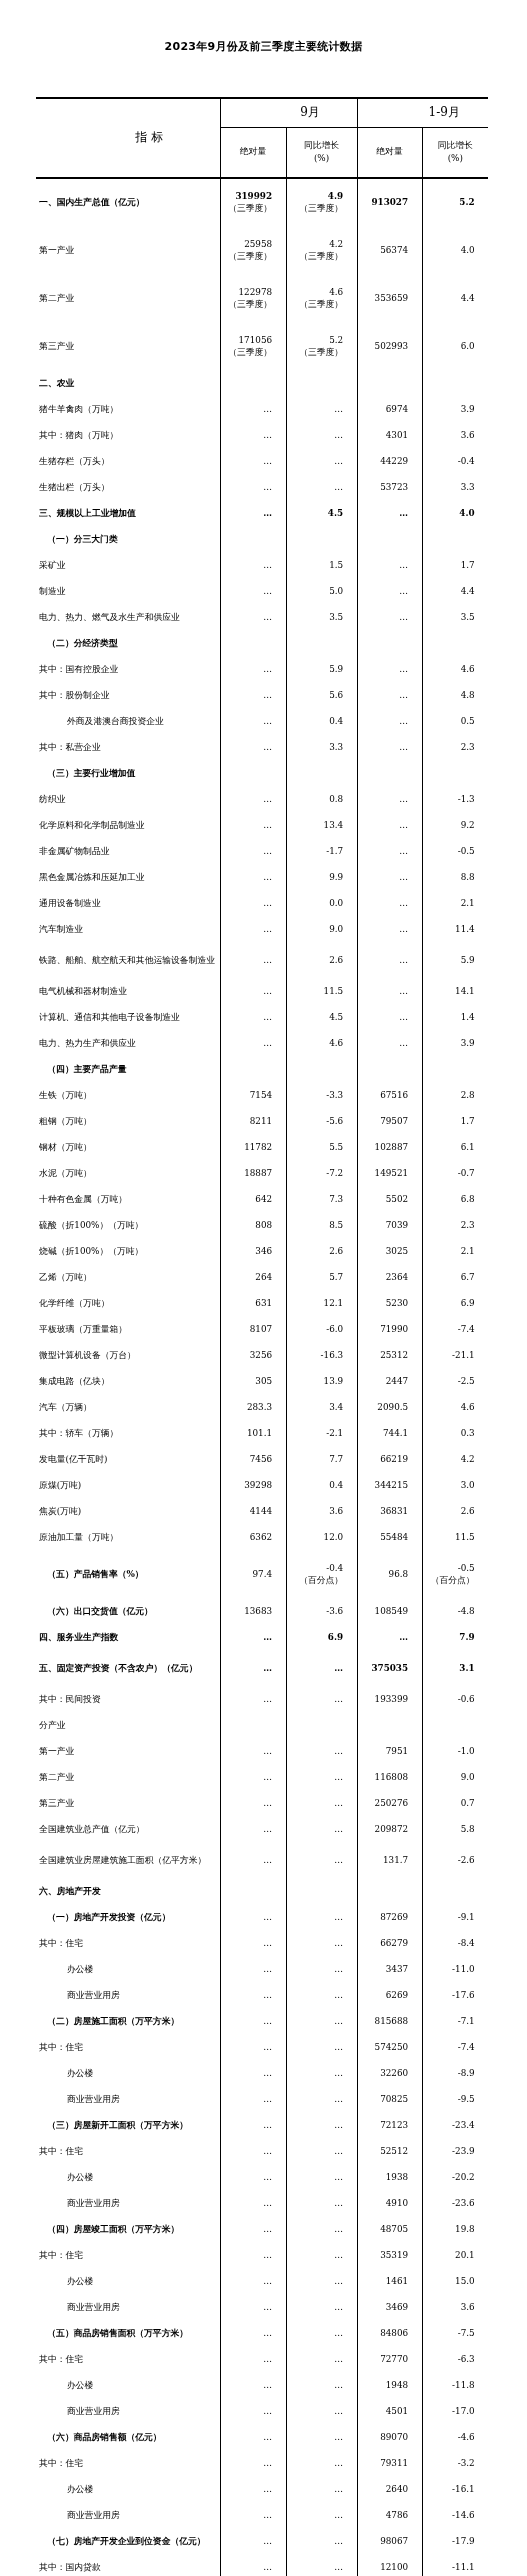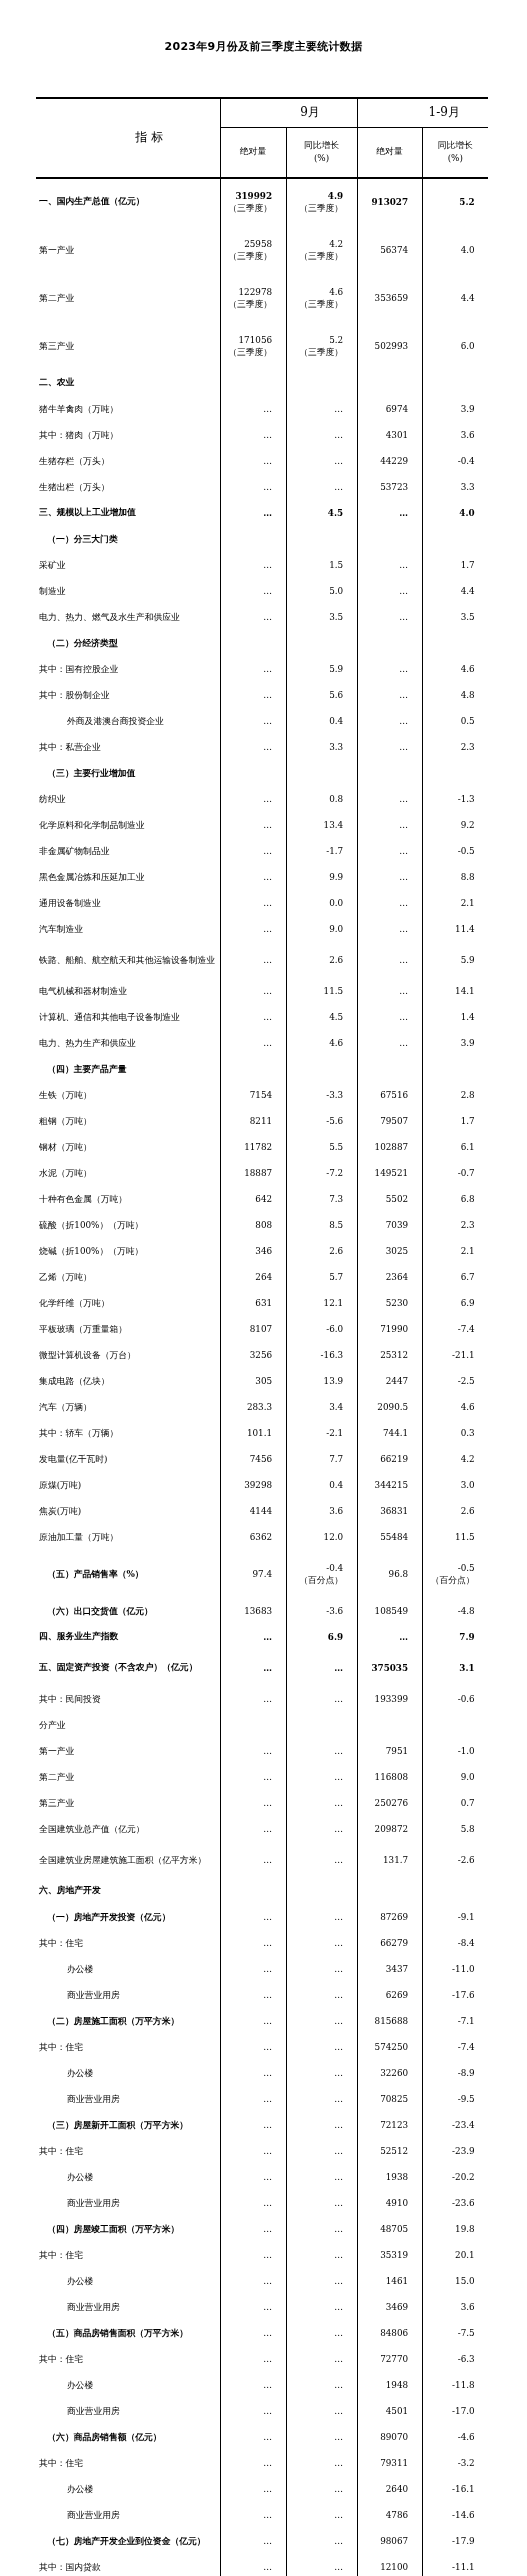--- a/index.html
+++ b/index.html
@@ -17,21 +17,21 @@
   th.name-head { border-bottom:2.1px solid #000; }
   th.grp { border-bottom:1px solid #000; border-left:1px solid #000; }
   th.sub { border-left:1px solid #000; }
   td { padding:0 3.1px; vertical-align:middle; }
   td.name { text-align:left; padding-left:3.1px; line-height:14.4px; }
   td.num { text-align:right; font-family:"Liberation Sans","DejaVu Sans",sans-serif; padding-right:13.4px; border-left:1px solid #000; line-height:11.3px; }
   tr.r td { height:26px; }
   tr.tall td { height:48px; }
   tr.wrap td { height:36px; }
   tr.bold td { font-weight:bold; }
-  tr.bold td.name { font-family:Liberation Mono, monospace; }
+  tr.bold td.name { font-family:Liberation Serif, serif; }
   .ind1 { padding-left:11.3px !important;font-weight:bold; }
   .ind2 { padding-left:31px !important; }
   .note-line { display:block; font-size:8.8px; font-family:"DejaVu Serif","Liberation Serif",serif; }
   td.num .note-line { text-align:right; }
   tbody tr:last-child td { border-bottom:2.1px solid #000; }
 </style>
 </head>
 <body>
 
 <div class="page">

